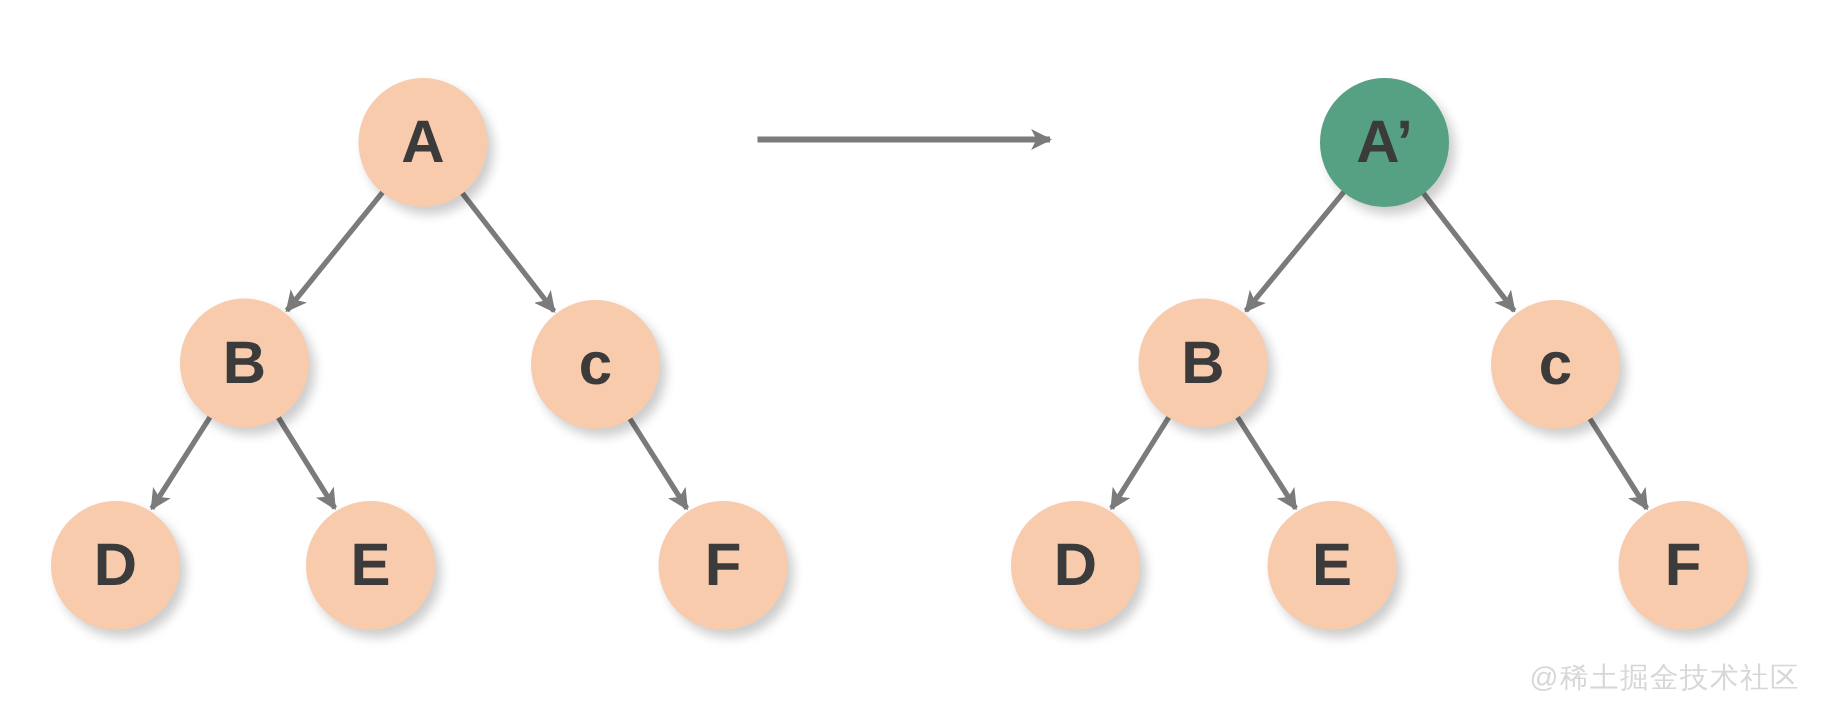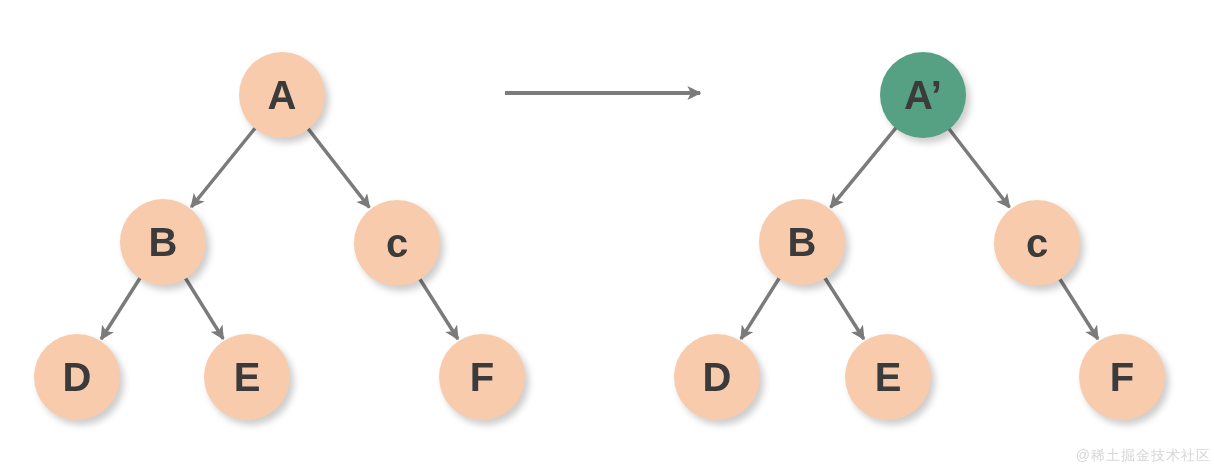--- a/index.html
+++ b/index.html
@@ -49,23 +49,23 @@
   }
   .node .node-label {
     font-weight: bold;
     font-size: 40px;
     line-height: 1;
     color: var(--label-color, #3b3b3b);
     user-select: none;
   }
   .watermark {
     position: absolute;
-    right: 3px;
+    right: 14px;
     bottom: 6px;
-    font-size: 14px;
+    font-size: 19px;
     letter-spacing: 1px;
     color: var(--watermark-color, #d7d7d7);
     white-space: nowrap;
   }
 </style>
 </head>
 <body>
 
 <div class="canvas">
   <svg class="edges-layer" width="1214" height="471" viewBox="0 0 1214 471" xmlns="http://www.w3.org/2000/svg">

